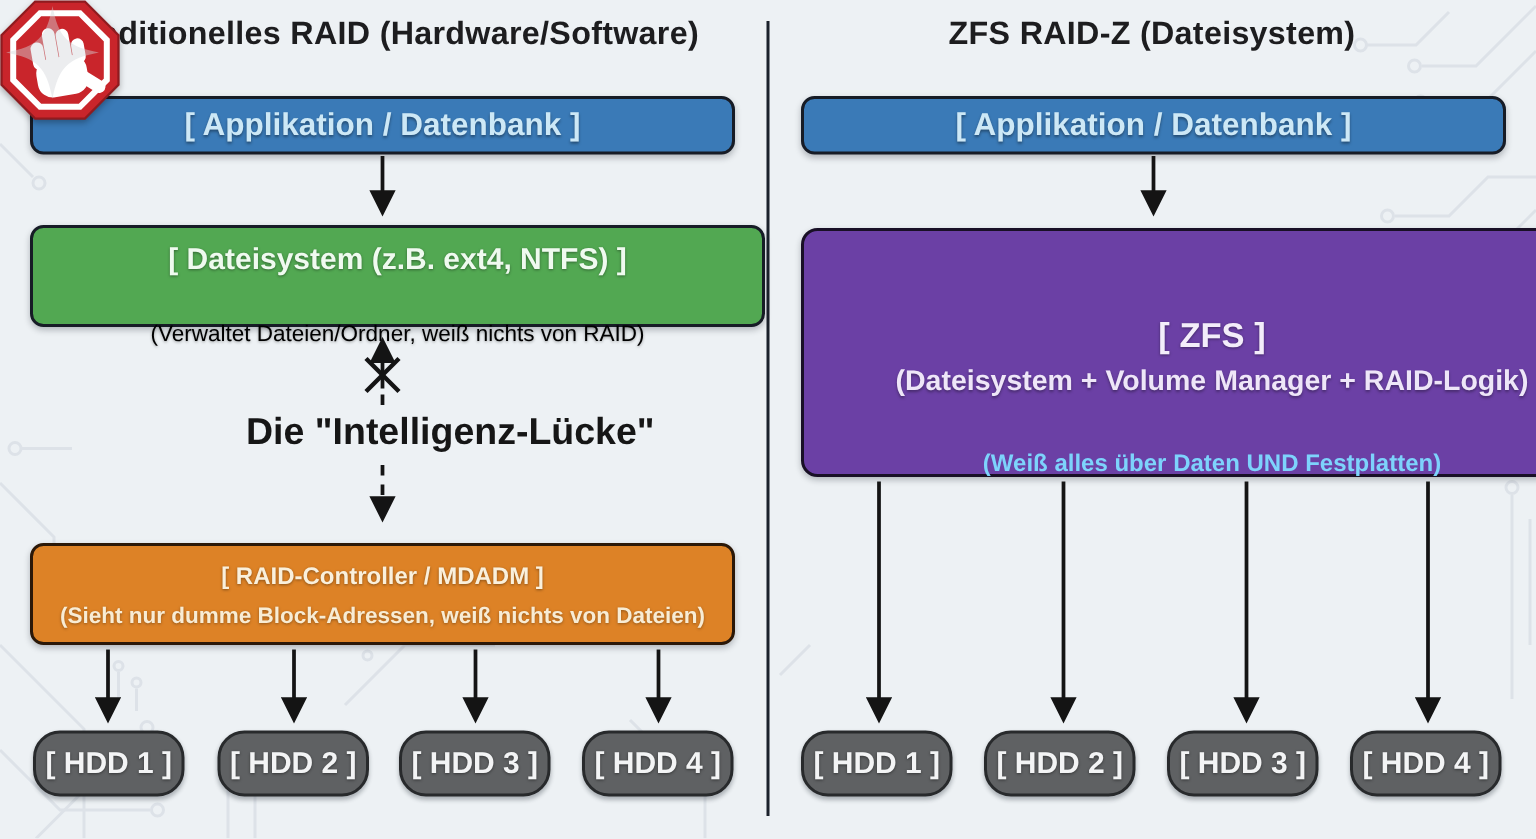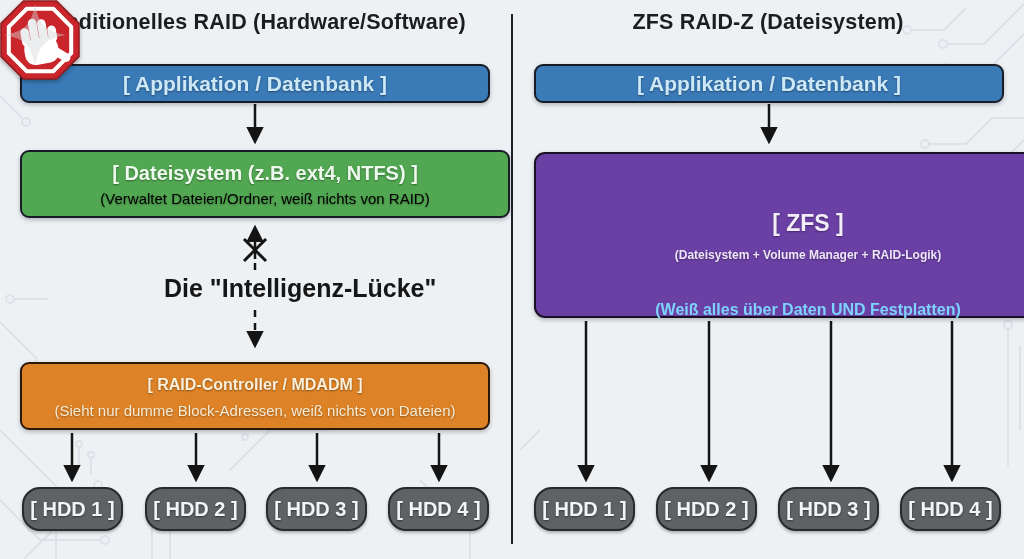--- a/index.html
+++ b/index.html
@@ -25,29 +25,29 @@
   .box{
     position:absolute;box-sizing:border-box;border:2px solid #171c26;border-radius:9px;
     display:flex;flex-direction:column;align-items:center;justify-content:flex-start;
     box-shadow:0 2px 4px rgba(20,30,40,.28);z-index:2;text-align:center;
   }
   .box .t1{text-shadow:0 1px 2px rgba(0,0,0,.4);}
   .box .t2{text-shadow:0 1px 2px rgba(0,0,0,.35);}
   .app-box{left:20px;top:64px;width:470px;height:39px;background:var(--app-blue);justify-content:center;}
   .app-box.right{left:534px;}
   .app-box .t1{font-size:21px;font-weight:bold;color:#cde8f6;}
-  .fs-box{left:20px;top:150px;width:490px;height:68px;background:var(--fs-green);padding-top:6px;}
+  .fs-box{left:20px;top:150px;width:490px;height:68px;background:var(--fs-green);padding-top:6px;gap:24px;}
   .fs-box .t1{font-size:20px;font-weight:bold;color:#effaef;line-height:30px;}
   .fs-box .t2{font-size:15px;font-weight:400;color:#000000;line-height:22px;}
   .raid-box{left:20px;top:362px;width:470px;height:68px;background:var(--raid-orange);padding-top:6px;border-color:#2b1808;}
   .raid-box .t1{font-size:16px;font-weight:bold;color:#faf0dc;line-height:30px;}
-  .raid-box .t2{font-size:15px;font-weight:400;color:#f8ecd4;line-height:22px;}
+  .raid-box .t2{font-size:15px;font-weight:700;color:#f8ecd4;line-height:22px;}
   .zfs-box{left:534px;top:152px;width:548px;height:166px;background:var(--zfs-purple);padding-top:52px;border-color:#191026;border-radius:11px;}
   .zfs-box .t1{font-size:23px;font-weight:bold;color:#f3edfa;line-height:34px;}
-  .zfs-box .t2{font-size:12px;font-weight:600;color:#eee6f8;line-height:30px;}
+  .zfs-box .t2{font-size:19px;font-weight:600;color:#eee6f8;line-height:30px;}
   .zfs-box .t3{font-size:16px;font-weight:600;color:#7dd3fc;line-height:24px;margin-top:28px;}
   .hdd{
     position:absolute;top:487px;width:101px;height:44px;box-sizing:border-box;
     background:var(--hdd-gray);border:2px solid #282a2c;border-radius:18px;
     display:flex;align-items:center;justify-content:center;
     font-size:20px;font-weight:bold;color:#f3f4f5;text-shadow:0 1px 2px rgba(0,0,0,.45);
     box-shadow:0 2px 3px rgba(20,30,40,.3);z-index:2;
   }
   .gap-label{
     position:absolute;left:164px;top:274px;white-space:nowrap;

